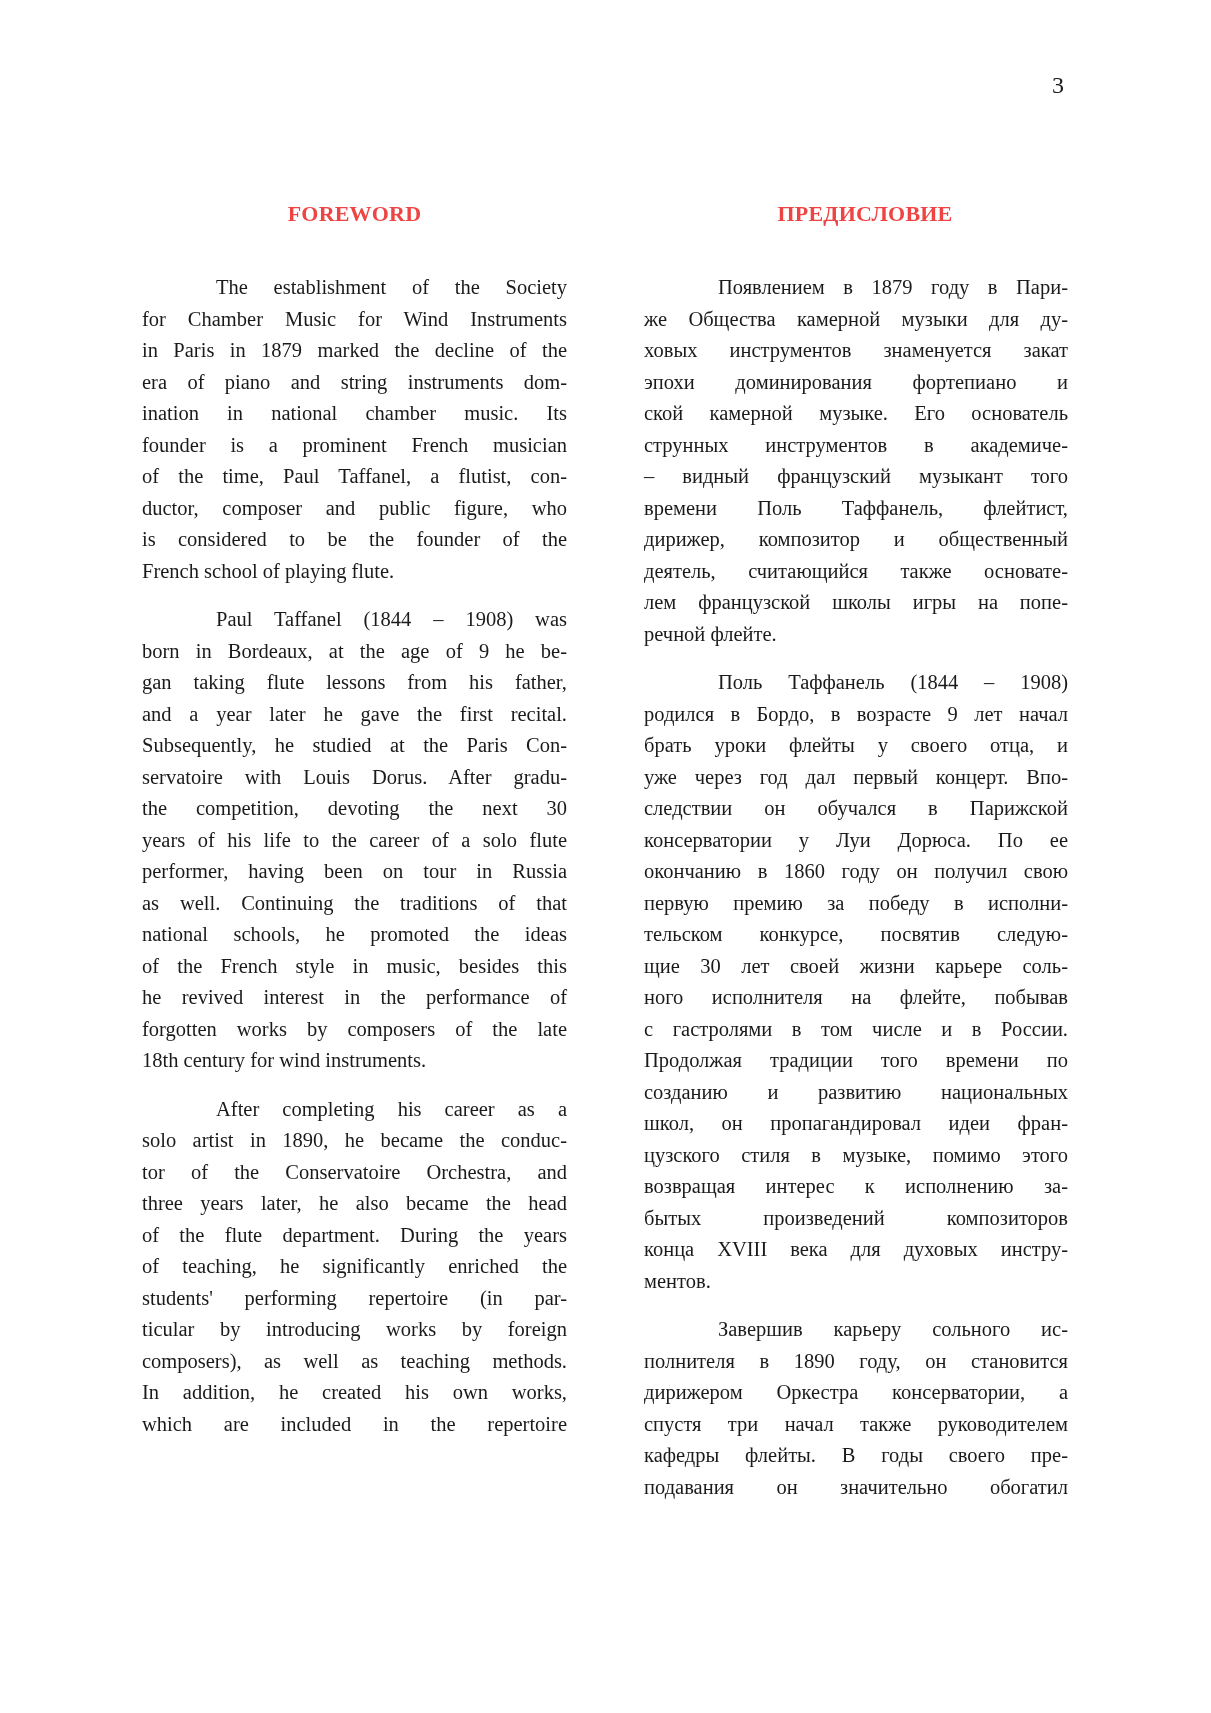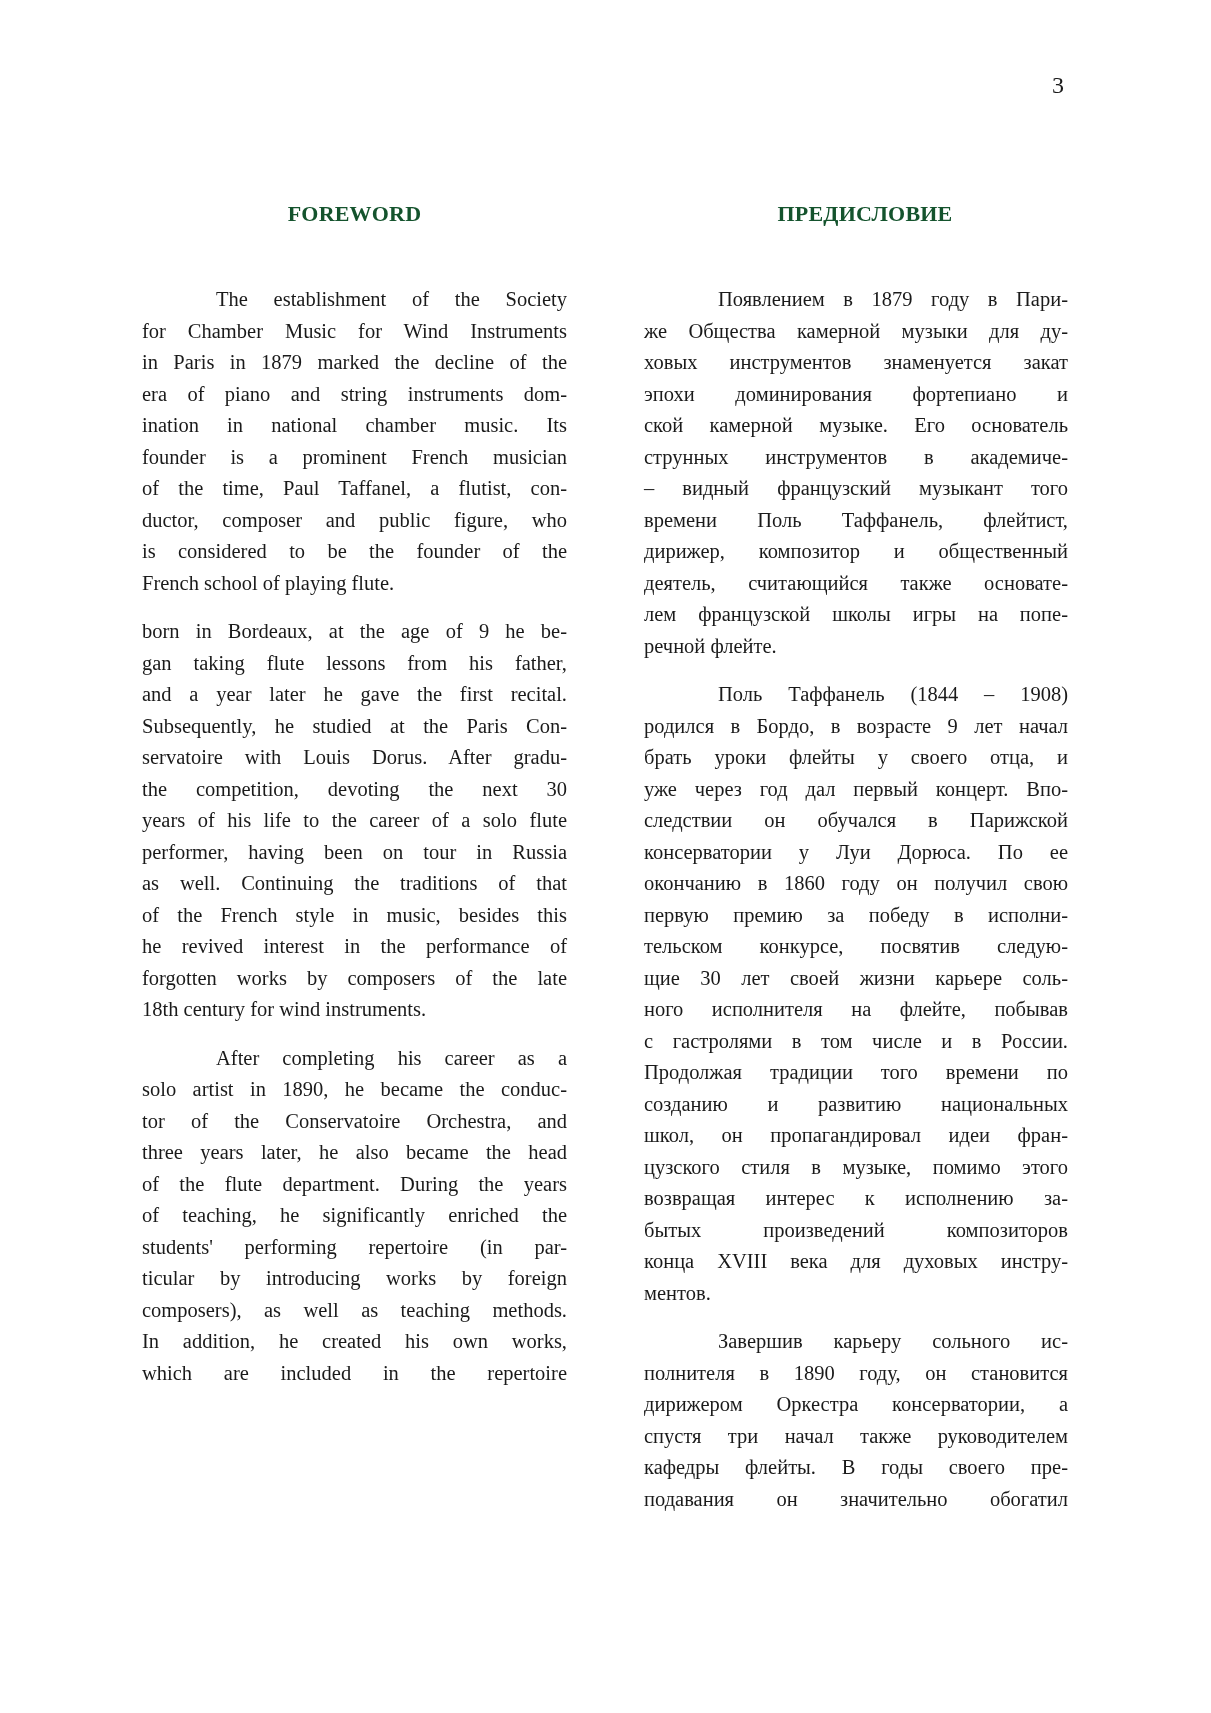--- a/index.html
+++ b/index.html
@@ -6,27 +6,27 @@
   body { width: 1211px; height: 1713px; position: relative; overflow: hidden; }
   .page { position: absolute; left: 0; top: 0; width: 1211px; height: 1713px; background: #ffffff; color: #141414; }
   .page-number {
     position: absolute; left: 1052px; top: 72px;
     font-family: "Liberation Serif", "DejaVu Serif", serif;
     font-size: 24px; color: #1a1a1a;
   }
   .heading {
     position: absolute; top: 186px;
     font-family: "Liberation Serif", "DejaVu Serif", serif;
-    font-weight: bold; font-size: 22px; letter-spacing: 0.2px; color: #14532d;
+    font-weight: bold; font-size: 22px; letter-spacing: 0.2px; color: #ef4444;
     text-align: center; white-space: nowrap;
   }
   .heading.left { left: 142px; width: 425px; }
   .heading.right { left: 653px; width: 424px; }
   .column {
-    position: absolute; top: 284px;
+    position: absolute; top: 272px;
     font-family: "Liberation Serif", "DejaVu Serif", serif;
     font-size: 20.5px; line-height: 31.5px; color: #1a1a1a;
   }
   .column.left { left: 142px; width: 425px; }
   .column.right { left: 644px; width: 424px; }
   .para { margin: 0 0 17px 0; }
   .line {
     display: block; height: 31.5px; white-space: nowrap;
     text-align: justify; text-align-last: justify;
   }
@@ -50,29 +50,31 @@
         <span class="line">in Paris in 1879 marked the decline of the</span>
         <span class="line">era of piano and string instruments dom-</span>
         <span class="line">ination in national chamber music. Its</span>
         <span class="line">founder is a prominent French musician</span>
         <span class="line">of the time, Paul Taffanel, a flutist, con-</span>
         <span class="line">ductor, composer and public figure, who</span>
         <span class="line">is considered to be the founder of the</span>
         <span class="line last">French school of playing flute.</span>
       </div>
       <div class="para">
+        <span class="line first">Paul Taffanel (1844 – 1908) was</span>
         <span class="line">born in Bordeaux, at the age of 9 he be-</span>
         <span class="line">gan taking flute lessons from his father,</span>
         <span class="line">and a year later he gave the first recital.</span>
         <span class="line">Subsequently, he studied at the Paris Con-</span>
         <span class="line">servatoire with Louis Dorus. After gradu-</span>
         <span class="line">the competition, devoting the next 30</span>
         <span class="line">years of his life to the career of a solo flute</span>
         <span class="line">performer, having been on tour in Russia</span>
         <span class="line">as well. Continuing the traditions of that</span>
+        <span class="line">national schools, he promoted the ideas</span>
         <span class="line">of the French style in music, besides this</span>
         <span class="line">he revived interest in the performance of</span>
         <span class="line">forgotten works by composers of the late</span>
         <span class="line last">18th century for wind instruments.</span>
       </div>
       <div class="para">
         <span class="line first">After completing his career as a</span>
         <span class="line">solo artist in 1890, he became the conduc-</span>
         <span class="line">tor of the Conservatoire Orchestra, and</span>
         <span class="line">three years later, he also became the head</span>

